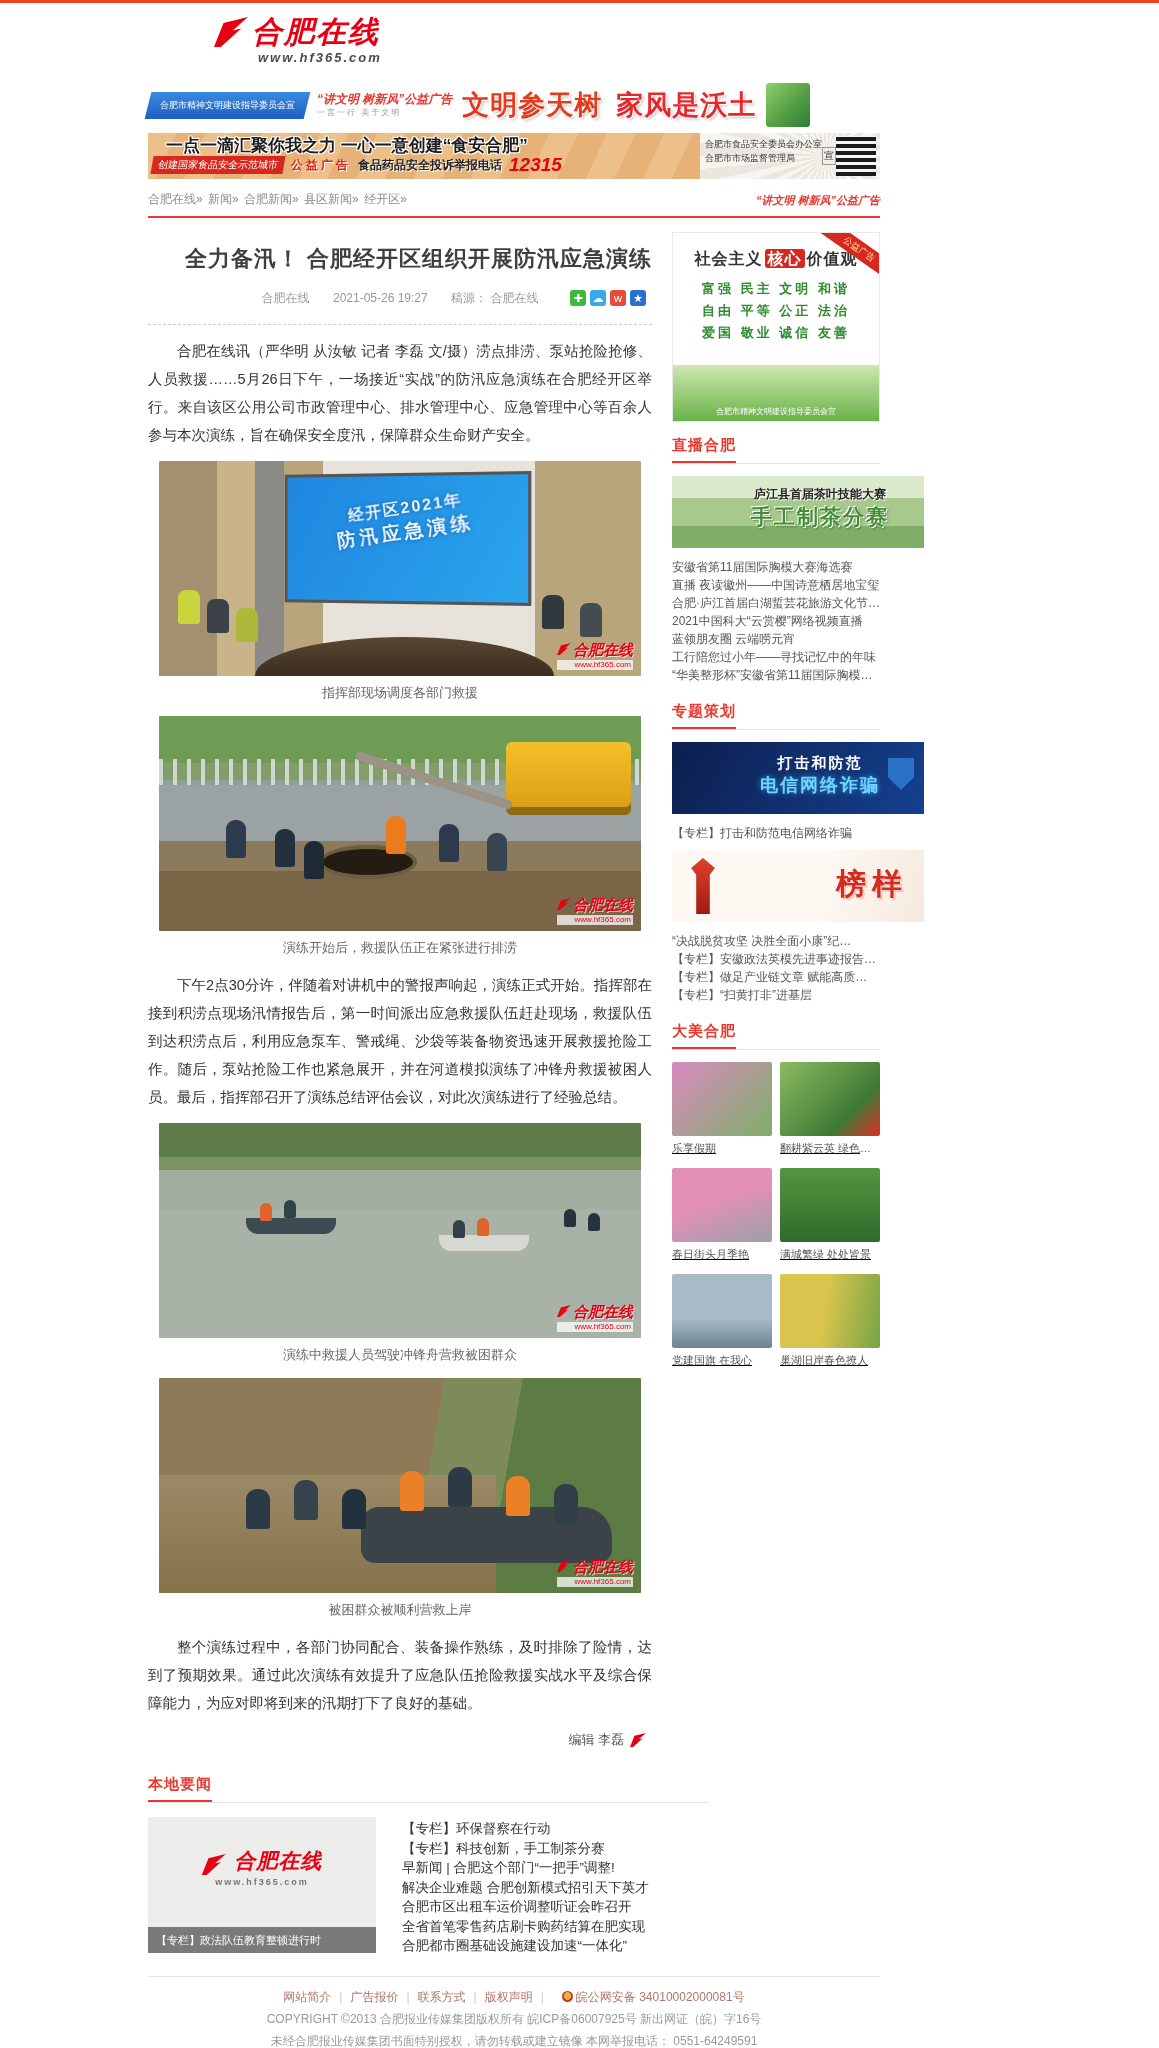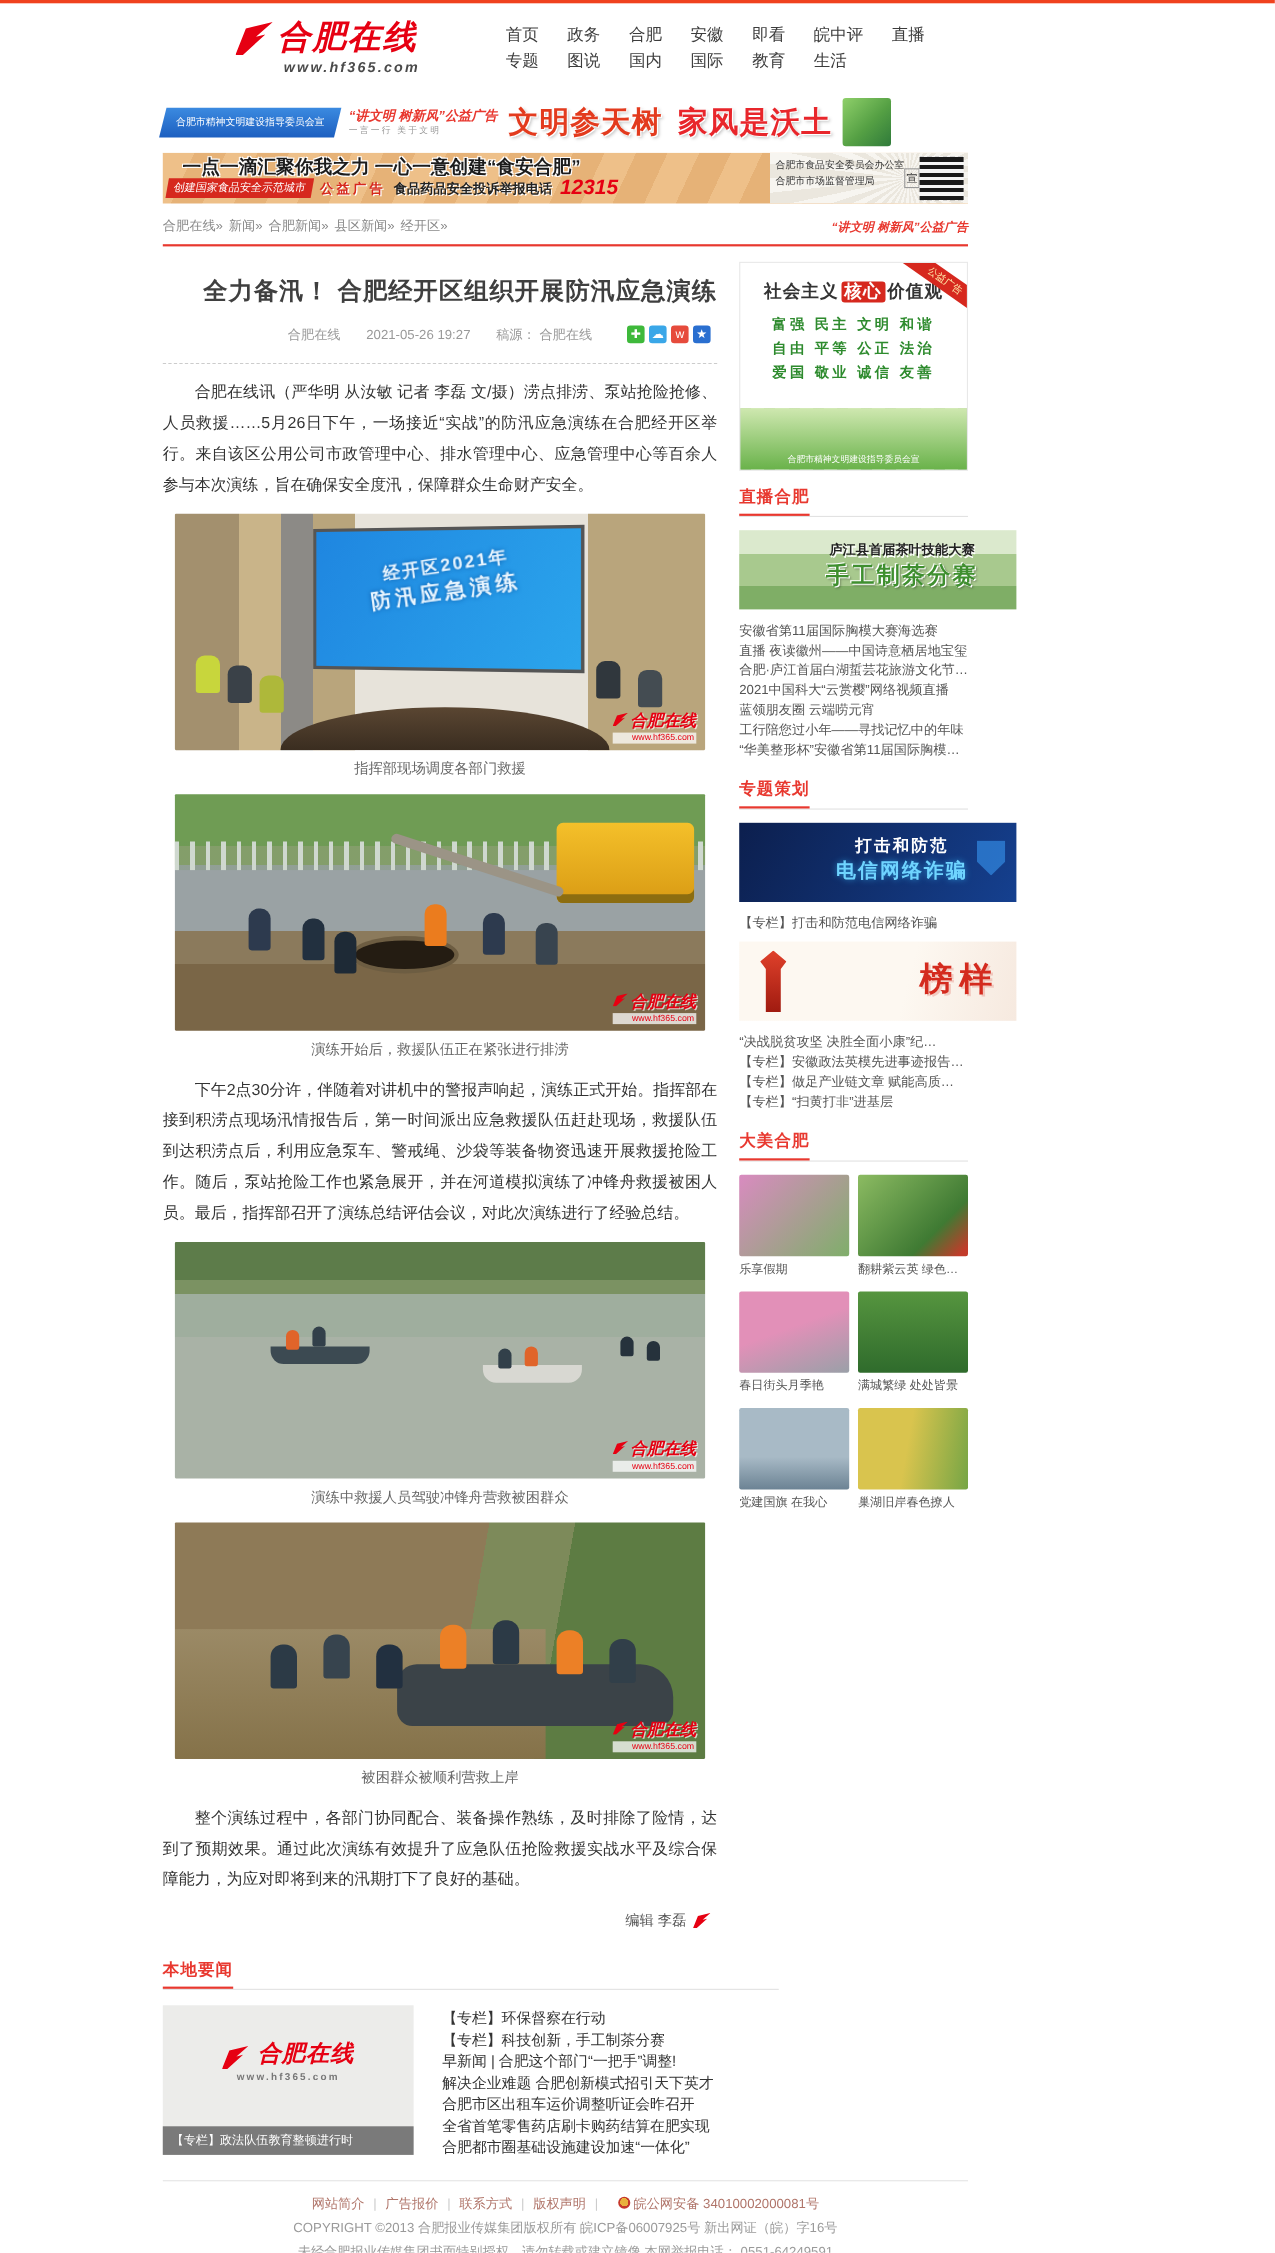--- a/index.html
+++ b/index.html
@@ -145,21 +145,21 @@
   .tea .t2{font-size:21px;font-weight:bold;color:#3f8f2f;letter-spacing:2px;text-shadow:1px 1px 0 #fff,-1px -1px 0 #fff,2px 2px 2px rgba(0,0,0,.3);}
   .side-list{list-style:none;margin:0;padding:0;}
   .side-list li{font-size:12px;color:#555;line-height:18px;white-space:nowrap;overflow:hidden;text-overflow:ellipsis;cursor:pointer;}
   .fraud{background:linear-gradient(120deg,#0c1f4e,#15408f);text-align:center;}
   .fraud .t1{color:#fff;font-size:15px;font-weight:bold;margin-top:12px;letter-spacing:2px;}
   .fraud .t2{color:#6fd4ff;font-size:18px;font-weight:bold;letter-spacing:2px;text-shadow:0 0 6px #2a8fd0;}
   .fraud .shield{position:absolute;right:10px;top:16px;width:26px;height:32px;background:#2e7fd6;clip-path:polygon(0 0,100% 0,100% 60%,50% 100%,0 60%);opacity:.8;}
   .model{background:linear-gradient(105deg,#fdf8f1 0 60%,#f6e9df 100%);}
   .model .axe{position:absolute;left:14px;top:8px;width:34px;height:56px;background:linear-gradient(#e0412b,#a01b10);clip-path:polygon(50% 0,85% 18%,70% 30%,70% 100%,30% 100%,30% 30%,15% 18%);}
   .model .t{position:absolute;right:16px;top:14px;font-family:"DejaVu Serif","Liberation Serif",serif;font-size:30px;font-weight:bold;color:#d42b1e;letter-spacing:6px;text-shadow:2px 2px 0 rgba(212,43,30,.2);}
-  .beauty-grid{display:grid;grid-template-columns:100px 100px;gap:12px 8px;}
+  .beauty-grid{display:grid;grid-template-columns:100px 100px;gap:12px 8px;text-decoration:underline;}
   .bcell{cursor:pointer;}
   .bimg{width:100px;height:74px;border-radius:2px;}
   .bi1{background:linear-gradient(135deg,#d98bc0,#7fae6a);}
   .bi2{background:linear-gradient(135deg,#8cbb62,#3f7a33 70%,#c23b2a 95%);}
   .bi3{background:linear-gradient(160deg,#e290b8 0 45%,#9aa0a8 100%);}
   .bi4{background:linear-gradient(#56953f,#2f6b2c);}
   .bi5{background:linear-gradient(#a8bac6 0 60%,#6c8394 100%);}
   .bi6{background:linear-gradient(100deg,#d9c44e 0 45%,#76a545 100%);}
   .bcap{font-size:11px;color:#555;line-height:16px;margin-top:4px;white-space:nowrap;overflow:hidden;text-overflow:ellipsis;}
 
@@ -188,39 +188,20 @@
 <div class="topbar"></div>
 <div class="page">
 
   <div class="header">
     <div class="logo">
       <div class="logo-top">
         <span class="logo-mark"></span>
         <span class="logo-cn">合肥在线</span>
       </div>
       <span class="logo-url">www.hf365.com</span>
-    </div>
-    <div class="nav">
-      <div class="nav-row">
-        <span class="nav-item">首页</span>
-        <span class="nav-item">政务</span>
-        <span class="nav-item">合肥</span>
-        <span class="nav-item">安徽</span>
-        <span class="nav-item">即看</span>
-        <span class="nav-item">皖中评</span>
-        <span class="nav-item">直播</span>
-      </div>
-      <div class="nav-row">
-        <span class="nav-item">专题</span>
-        <span class="nav-item">图说</span>
-        <span class="nav-item">国内</span>
-        <span class="nav-item">国际</span>
-        <span class="nav-item">教育</span>
-        <span class="nav-item">生活</span>
-      </div>
     </div>
   </div>
 
   <div class="banner1">
     <div class="b1-box"><span>合肥市精神文明建设指导委员会宣</span></div>
     <div class="b1-psa">
       <span class="b1-psa-main">“讲文明 树新风”公益广告</span>
       <span class="b1-psa-sub">一言一行 美于文明</span>
     </div>
     <div class="b1-headline">

